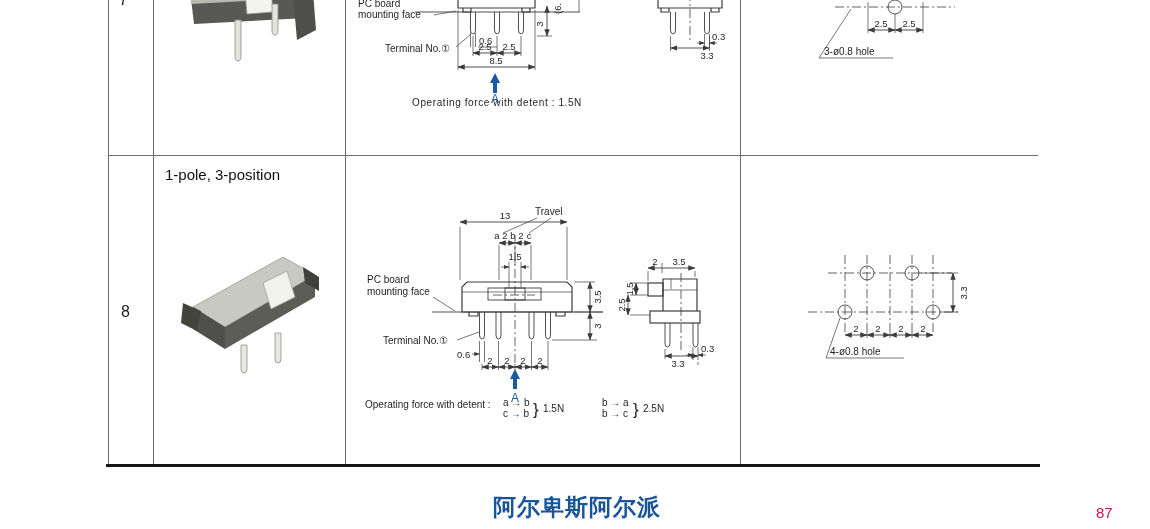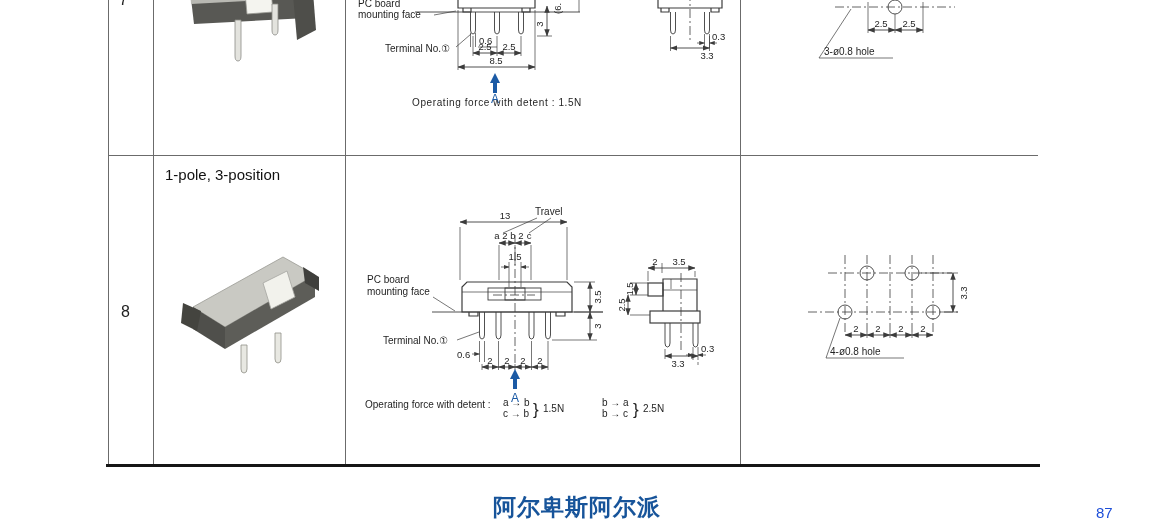--- a/index.html
+++ b/index.html
@@ -14,21 +14,21 @@
   .lbl{font-size:10px;}
   .ln{stroke:#3c3c3c;stroke-width:0.9;fill:none;}
   .bd{stroke:#3c3c3c;stroke-width:1.2;fill:none;}
   .tn{stroke:#3c3c3c;stroke-width:0.7;fill:none;}
   .cl{stroke:#3c3c3c;stroke-width:0.8;fill:none;stroke-dasharray:9 3 2 3;}
   .blue{fill:#1b5aa5;}
   .bluetxt{fill:#1b5aa5;font-size:12px;}
   .num{position:absolute;font-size:16px;color:#222;}
   .typ{position:absolute;left:165px;top:166px;font-size:15px;font-weight:normal;color:#111;}
   .brand{position:absolute;left:493px;top:492px;font-size:23px;font-weight:bold;color:#17549a;letter-spacing:1px;text-align:right;}
-  .pageno{position:absolute;left:1096px;top:504px;font-size:15px;color:#1d4ed8;}
+  .pageno{position:absolute;left:1096px;top:504px;font-size:15px;color:#be185d;}
 </style>
 </head>
 <body>
 
 <div id="screen">
 
   <div class="vline" style="left:108px"></div>
   <div class="vline" style="left:153px"></div>
   <div class="vline" style="left:345px"></div>
   <div class="vline" style="left:740px"></div>

